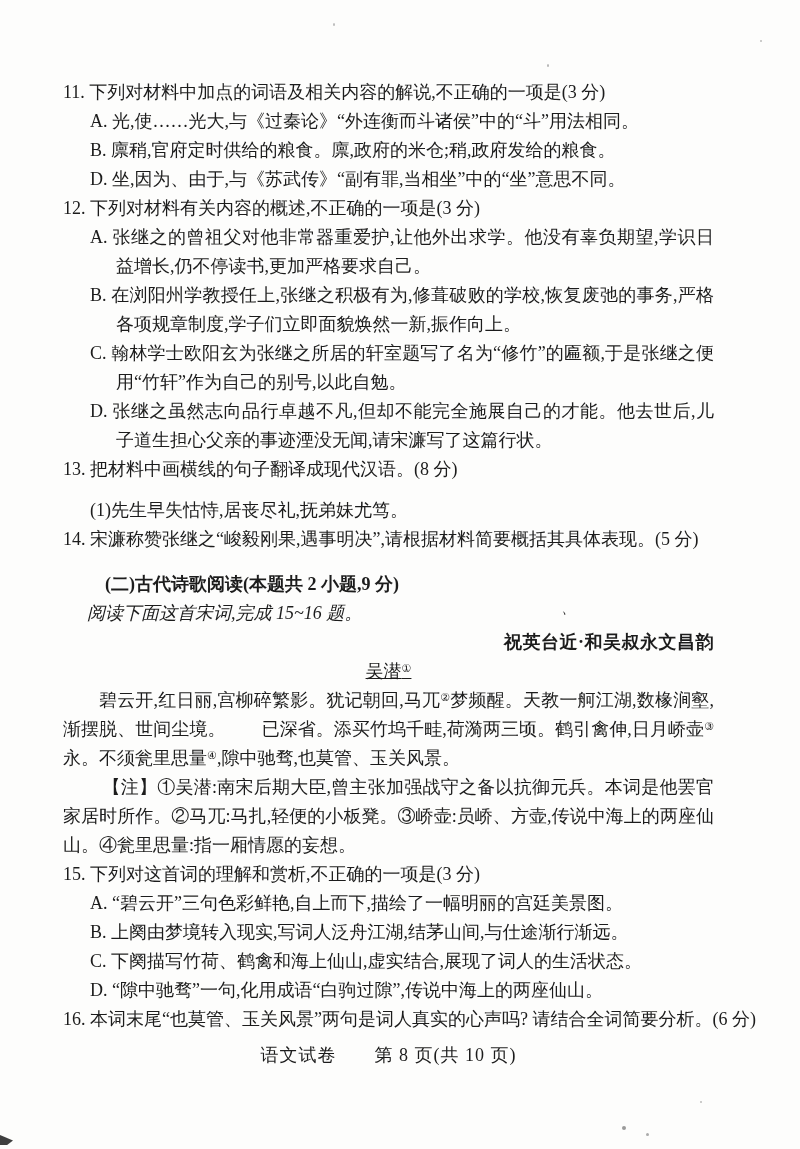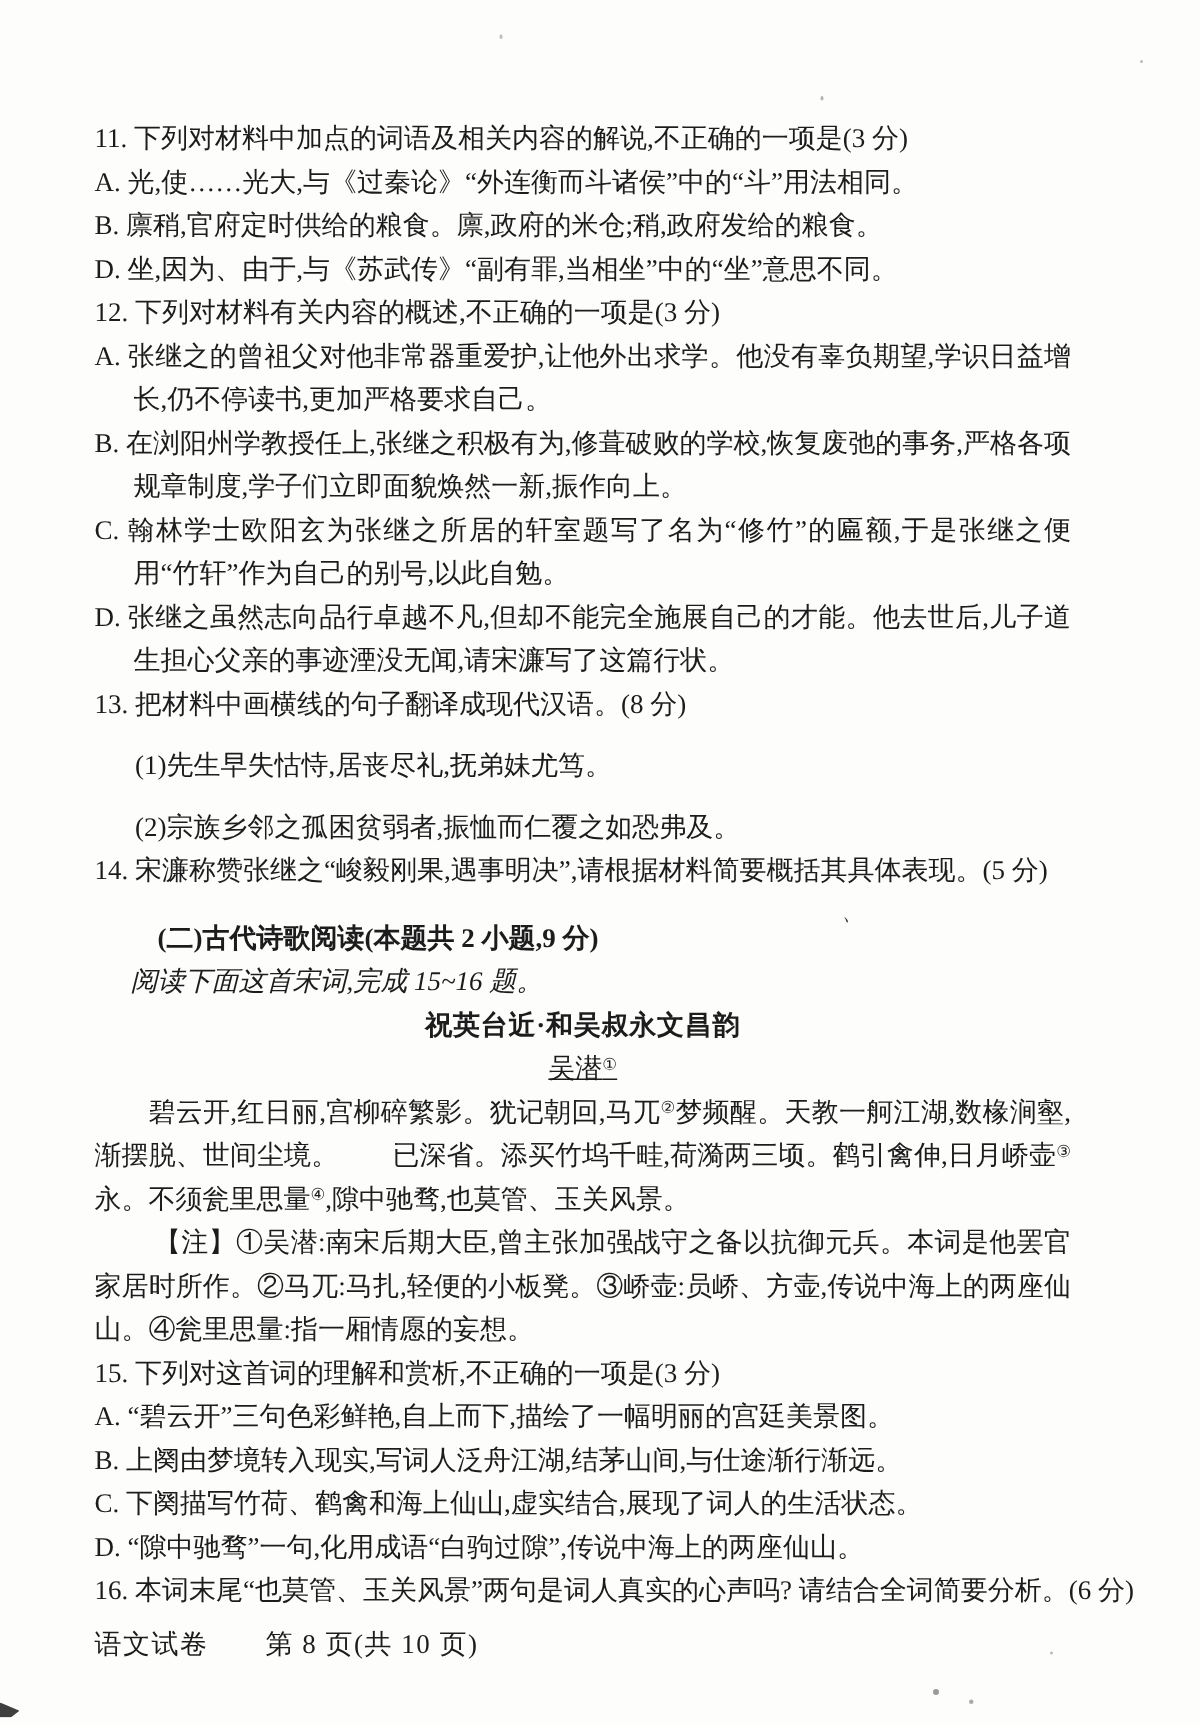--- a/index.html
+++ b/index.html
@@ -13,30 +13,30 @@
   }
   .doc{
     position:absolute;left:0;top:0;width:764px;
     padding:78px 50px 0 63px;
     box-sizing:border-box;
     font-size:18px;line-height:29px;
   }
   p{margin:0;}
   .stem{padding-left:30px;text-indent:-30px;}
   .nowrap{white-space:nowrap;}
-  .opt{padding-left:26px;text-indent:-26px;text-align:justify;}
+  .opt{margin-left:27px;padding-left:26px;text-indent:-26px;text-align:justify;}
   .sub{margin-left:27px;margin-top:12px;}
   .heading{font-weight:bold;margin-left:42px;margin-top:16px;}
   .readline{margin-left:24px;font-style:italic;}
-  .poem-title{text-align:center;font-weight:bold;letter-spacing:.5px;}
+  .poem-title{text-align:right;font-weight:bold;letter-spacing:.5px;}
   .author-line{text-align:center;text-decoration:underline;}
   .poem{ text-indent:2em;text-align:justify;line-height:29px;}
   .notes{ text-indent:2.2em;text-align:justify;line-height:29px;}
   sup{font-size:11px;line-height:0;vertical-align:5px;}
-  .footer{margin-top:7px;letter-spacing:1px;}
+  .footer{text-align:center;margin-top:7px;letter-spacing:1px;}
   .speck{position:absolute;background:#9a9a9a;border-radius:50%;}
   .corner-mark{
     position:absolute;left:0;top:1135px;width:13px;height:10px;
     background:#1d1d1d;
     clip-path:polygon(0 0,100% 55%,55% 100%,0 100%);
     opacity:.85;
   }
   .pen-tick{position:absolute;left:562px;top:600px;font-size:15px;color:#3a3a3a;transform:rotate(12deg);}
 </style>
 </head>
@@ -55,21 +55,20 @@
     <p class="stem nowrap">12. 下列对材料有关内容的概述,不正确的一项是(3 分)</p>
     <p class="opt">A. 张继之的曾祖父对他非常器重爱护,让他外出求学。他没有辜负期望,学识日益增长,仍不停读书,更加严格要求自己。</p>
     <p class="opt">B. 在浏阳州学教授任上,张继之积极有为,修葺破败的学校,恢复废弛的事务,严格各项规章制度,学子们立即面貌焕然一新,振作向上。</p>
     <p class="opt">C. 翰林学士欧阳玄为张继之所居的轩室题写了名为“修竹”的匾额,于是张继之便用“竹轩”作为自己的别号,以此自勉。</p>
     <p class="opt">D. 张继之虽然志向品行卓越不凡,但却不能完全施展自己的才能。他去世后,儿子道生担心父亲的事迹湮没无闻,请宋濂写了这篇行状。</p>
   </div>
 
   <div>
     <p class="stem nowrap">13. 把材料中画横线的句子翻译成现代汉语。(8 分)</p>
     <p class="sub nowrap">(1)先生早失怙恃,居丧尽礼,抚弟妹尤笃。</p>
-    <p class="sub nowrap">(2)宗族乡邻之孤困贫弱者,振恤而仁覆之如恐弗及。</p>
   </div>
 
   <p class="stem nowrap">14. 宋濂称赞张继之“峻毅刚果,遇事明决”,请根据材料简要概括其具体表现。(5 分)</p>
 
   <p class="heading nowrap">(二)古代诗歌阅读(本题共 2 小题,9 分)</p>
   <p class="readline nowrap">阅读下面这首宋词,完成 15~16 题。</p>
 
   <p class="poem-title">祝英台近·和吴叔永文昌韵</p>
   <p class="author-line"><span>吴潜</span><sup>①</sup></p>
 

